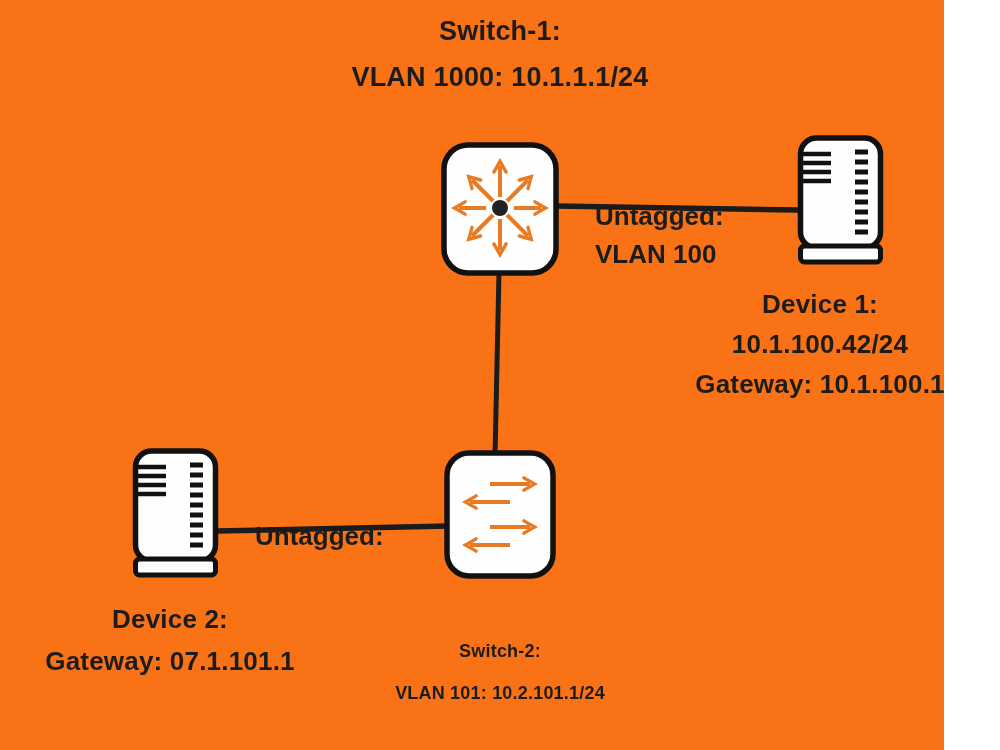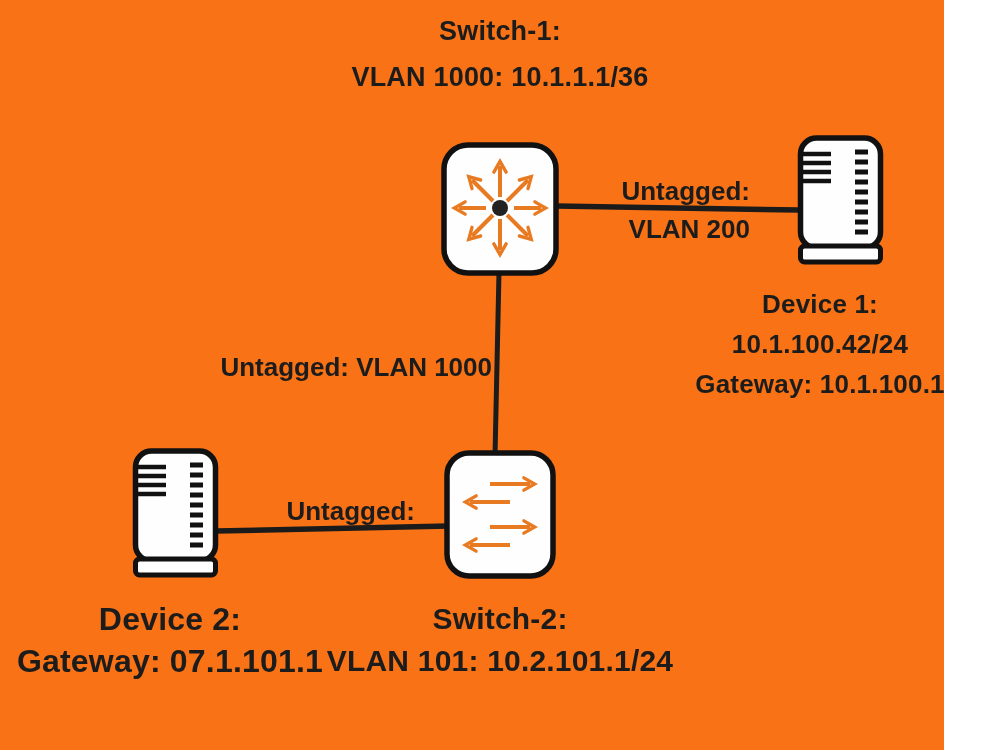--- a/index.html
+++ b/index.html
@@ -26,28 +26,29 @@
   }
   .node-label{
     position:absolute;
     text-align:center;
     font-weight:700;
     color:#1c1c1c;
     letter-spacing:0.2px;
   }
   .switch1-label{ left:290px; top:8px;  width:420px; font-size:27px; line-height:46px; }
   .device1-label{ left:630px; top:284px; width:380px; font-size:26px; line-height:40px; }
-  .device2-label{ left:0px;   top:598px; width:340px; font-size:32px; line-height:42px; }
-  .switch2-label{ left:315px; top:598px; width:370px; font-size:30px; line-height:42px; }
+  .device2-label{ left:0px;   top:598px; width:340px; font-size:26px; line-height:42px; }
+  .switch2-label{ left:315px; top:630px; width:370px; font-size:18px; line-height:42px; }
   .link-label{
     position:absolute;
-    text-align:right;
+    text-align:left;
     font-weight:700;
     color:#1c1c1c;
     font-size:26px;
+    margin-top:25px;
   }
   .link1-label{ left:595px; top:172px; width:155px; line-height:38px; }
   .link2-label{ left:190px; top:350px; width:302px; line-height:34px; }
   .link3-label{ left:255px; top:492px; width:160px; line-height:39px; }
 </style>
 </head>
 <body>
 
 <div class="canvas">
 
@@ -131,45 +132,42 @@
       <line x1="60" y1="58" x2="73" y2="58"></line>
       <line x1="60" y1="68" x2="73" y2="68"></line>
       <line x1="60" y1="78" x2="73" y2="78"></line>
       <line x1="60" y1="88" x2="73" y2="88"></line>
       <line x1="60" y1="98" x2="73" y2="98"></line>
     </g>
   </svg>
 
   <div class="node-label switch1-label">
     <div>Switch-1:</div>
-    <div>VLAN 1000: 10.1.1.1/36</div>
+    <div>VLAN 1000: 10.1.1.1/24</div>
   </div>
 
   <div class="node-label device1-label">
     <div>Device 1:</div>
     <div>10.1.100.42/24</div>
     <div>Gateway: 10.1.100.1</div>
   </div>
 
   <div class="node-label device2-label">
     <div>Device 2:</div>
     <div>Gateway: 07.1.101.1</div>
   </div>
 
   <div class="node-label switch2-label">
     <div>Switch-2:</div>
     <div>VLAN 101: 10.2.101.1/24</div>
   </div>
 
   <div class="link-label link1-label">
     <div>Untagged:</div>
-    <div>VLAN 200</div>
+    <div>VLAN 100</div>
   </div>
 
-  <div class="link-label link2-label">
-    <div>Untagged: VLAN 1000</div>
-  </div>
 
   <div class="link-label link3-label">
     <div>Untagged:</div>
   </div>
 
 </div>
 
 </body></html>

